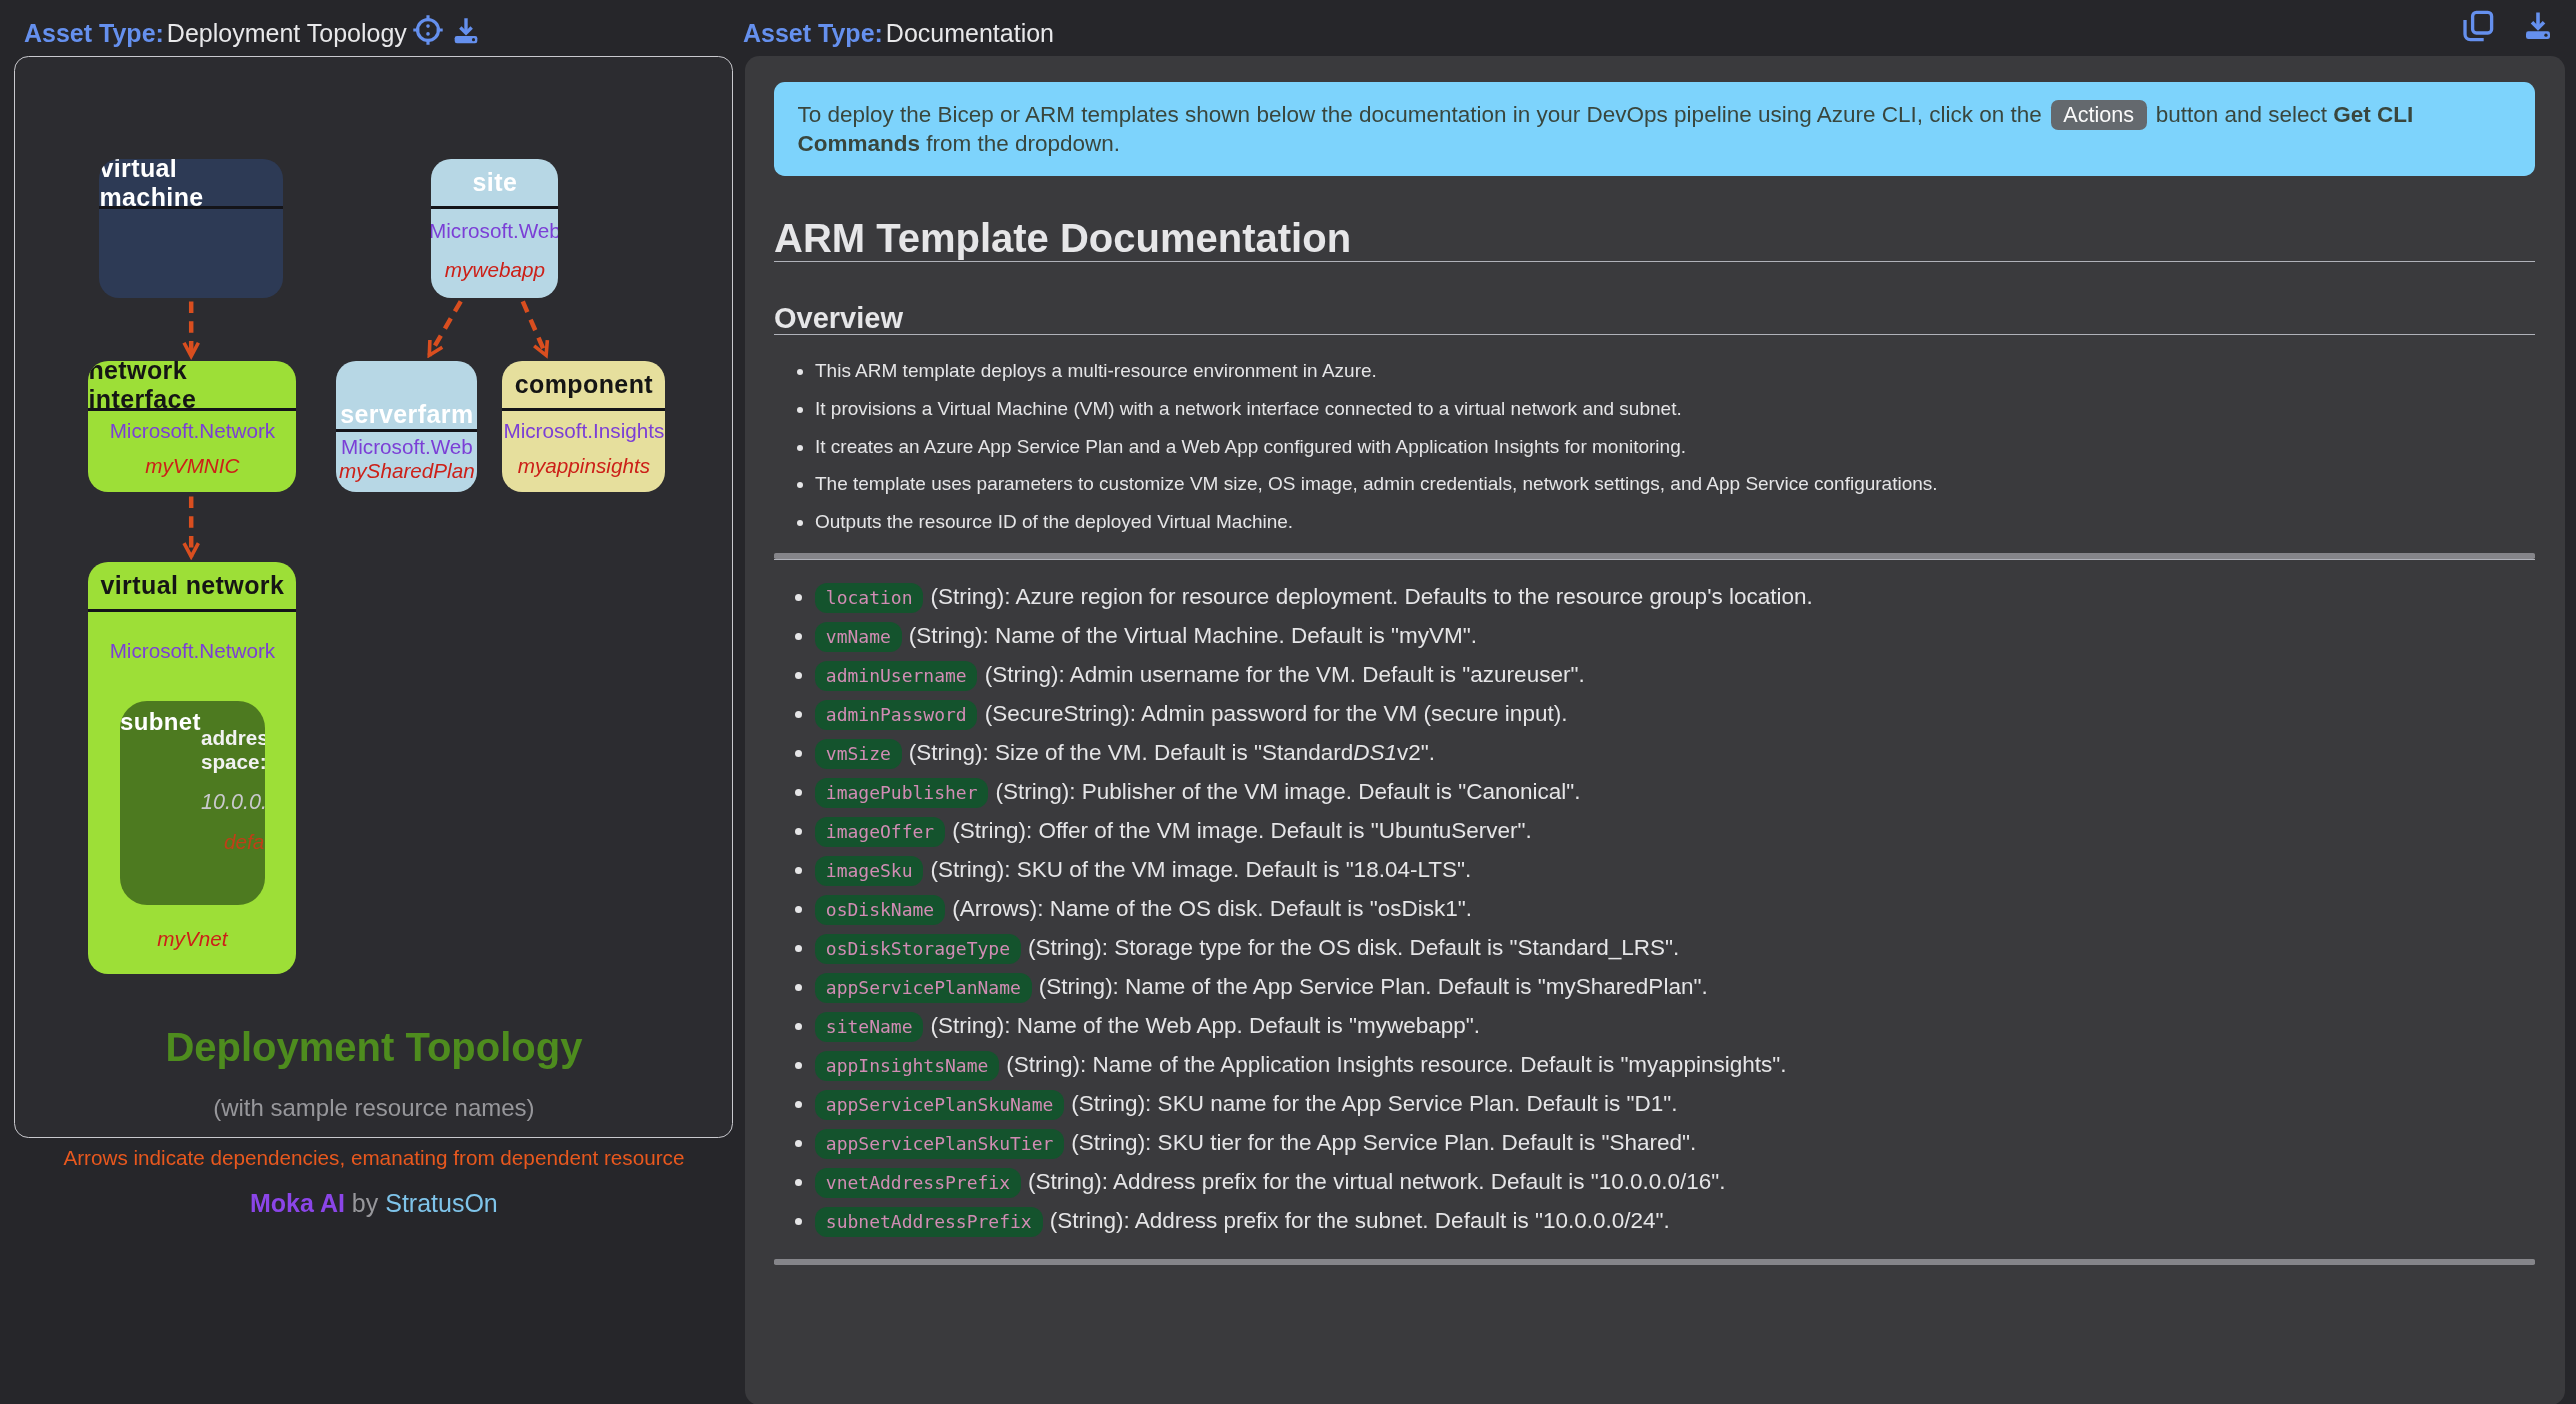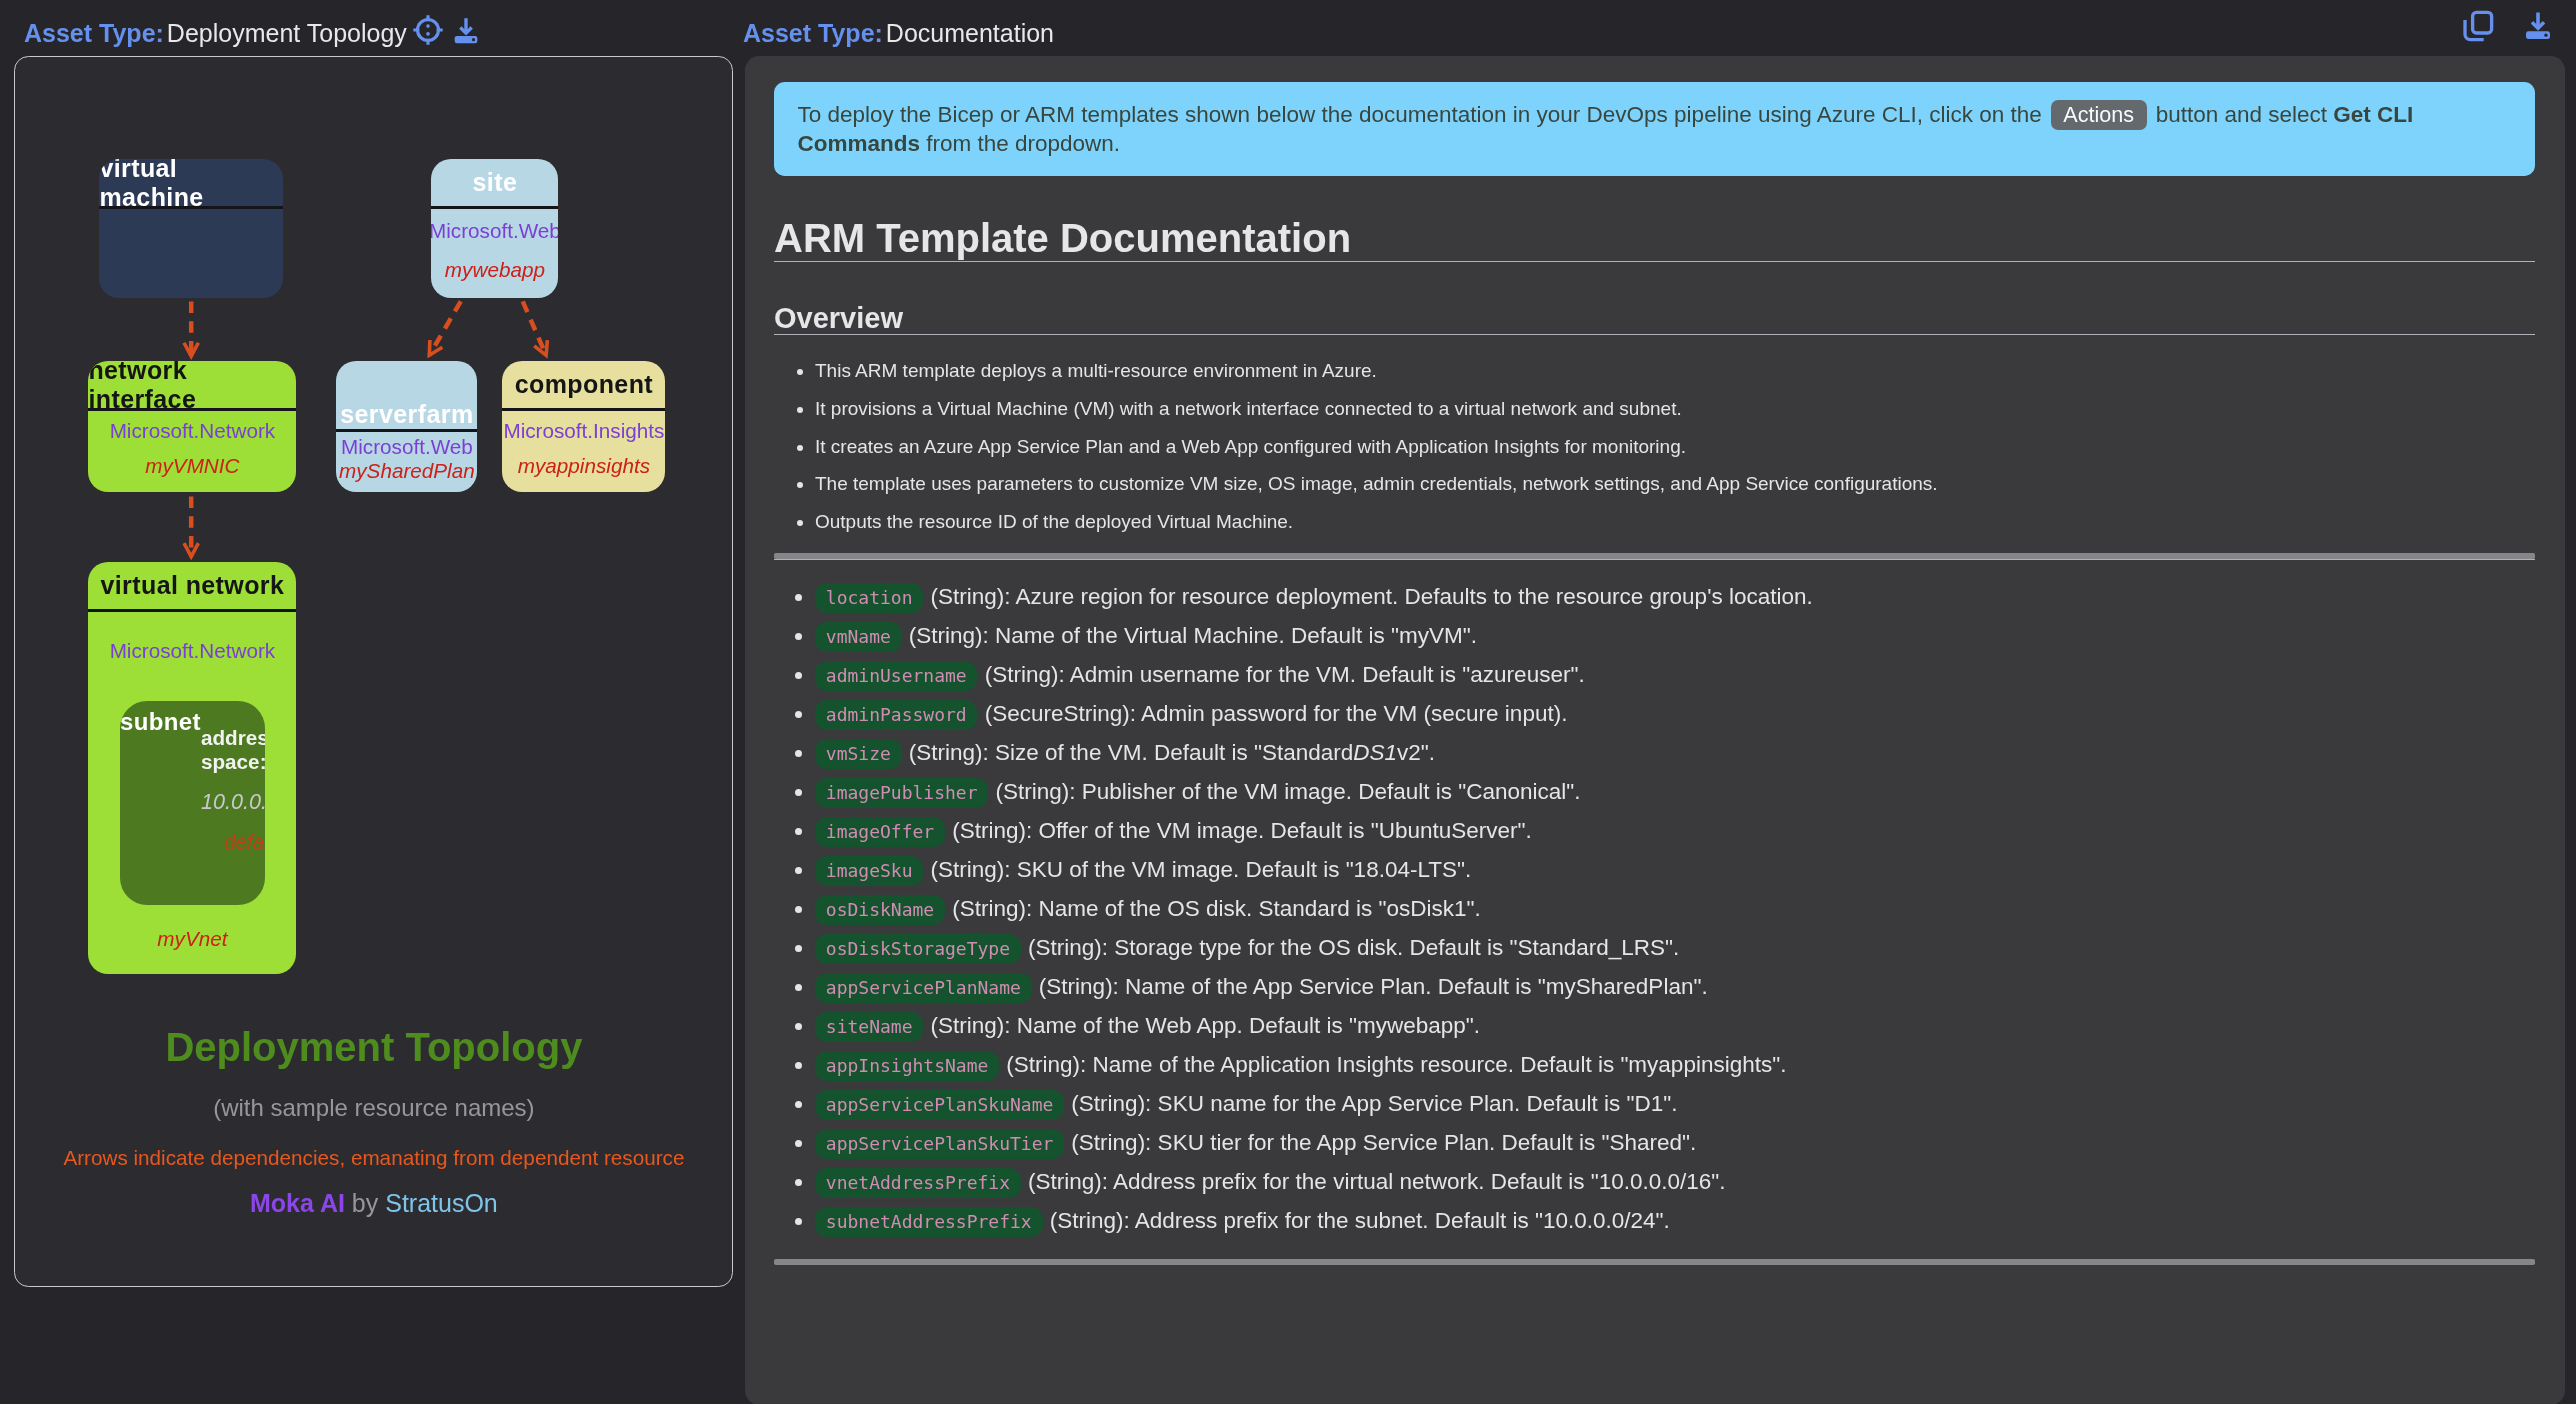--- a/index.html
+++ b/index.html
@@ -13,21 +13,21 @@
   .topbar-left, .topbar-right { position:absolute; top:11.7px; display:flex; align-items:flex-end; gap:3px; height:36px; }
   .topbar-left { left:24px; }
   .topbar-right { left:743px; }
   .asset-label { color:#6590ee; font-weight:700; font-size:25px; }
   .asset-value { color:#e8e8ea; font-size:25px; }
   .icon-btn { display:flex; align-items:center; color:#6590ee; cursor:pointer; }
   .topbar-actions { position:absolute; right:20px; top:7.2px; display:flex; align-items:center; gap:23.4px; color:#6590ee; }
 
   
   .left-panel {
-    position:absolute; left:14.4px; top:56px; width:719px; height:1231px;
+    position:absolute; left:14.4px; top:56px; width:719px; height:1082px;
     background:#2c2c30; border:1.8px solid #c9c9ce; border-radius:14.4px;
   }
   .arrows { position:absolute; left:0; top:0; width:719px; height:1231px; pointer-events:none; }
 
   .node { position:absolute; display:flex; flex-direction:column; border-radius:20px; overflow:hidden; }
   .node-title { height:47px; display:flex; align-items:center; justify-content:center; font-weight:700; font-size:25px; letter-spacing:0.4px; }
   .node-hr { height:2.7px; background:#141419; flex:none; }
   .node-body { flex:1; display:flex; flex-direction:column; align-items:center; justify-content:space-around; padding:3.6px 0 9px; }
   .node-type { font-size:20.7px; color:#7b3fd6; }
   .node-name { font-size:20.7px; font-style:italic; color:#cc2018; }
@@ -249,21 +249,21 @@
     <hr class="thin h2-rule">
     <ul class="params">
         <li><code class="param-code">location</code><span>(String): Azure region for resource deployment. Defaults to the resource group's location.</span></li>
         <li><code class="param-code">vmName</code><span>(String): Name of the Virtual Machine. Default is "myVM".</span></li>
         <li><code class="param-code">adminUsername</code><span>(String): Admin username for the VM. Default is "azureuser".</span></li>
         <li><code class="param-code">adminPassword</code><span>(SecureString): Admin password for the VM (secure input).</span></li>
         <li><code class="param-code">vmSize</code><span>(String): Size of the VM. Default is "Standard</span><i>DS1</i><span>v2".</span></li>
         <li><code class="param-code">imagePublisher</code><span>(String): Publisher of the VM image. Default is "Canonical".</span></li>
         <li><code class="param-code">imageOffer</code><span>(String): Offer of the VM image. Default is "UbuntuServer".</span></li>
         <li><code class="param-code">imageSku</code><span>(String): SKU of the VM image. Default is "18.04-LTS".</span></li>
-        <li><code class="param-code">osDiskName</code><span>(String): Name of the OS disk. Standard is "osDisk1".</span></li>
+        <li><code class="param-code">osDiskName</code><span>(Arrows): Name of the OS disk. Default is "osDisk1".</span></li>
         <li><code class="param-code">osDiskStorageType</code><span>(String): Storage type for the OS disk. Default is "Standard_LRS".</span></li>
         <li><code class="param-code">appServicePlanName</code><span>(String): Name of the App Service Plan. Default is "mySharedPlan".</span></li>
         <li><code class="param-code">siteName</code><span>(String): Name of the Web App. Default is "mywebapp".</span></li>
         <li><code class="param-code">appInsightsName</code><span>(String): Name of the Application Insights resource. Default is "myappinsights".</span></li>
         <li><code class="param-code">appServicePlanSkuName</code><span>(String): SKU name for the App Service Plan. Default is "D1".</span></li>
         <li><code class="param-code">appServicePlanSkuTier</code><span>(String): SKU tier for the App Service Plan. Default is "Shared".</span></li>
         <li><code class="param-code">vnetAddressPrefix</code><span>(String): Address prefix for the virtual network. Default is "10.0.0.0/16".</span></li>
         <li><code class="param-code">subnetAddressPrefix</code><span>(String): Address prefix for the subnet. Default is "10.0.0.0/24".</span></li>
       </ul>
 

